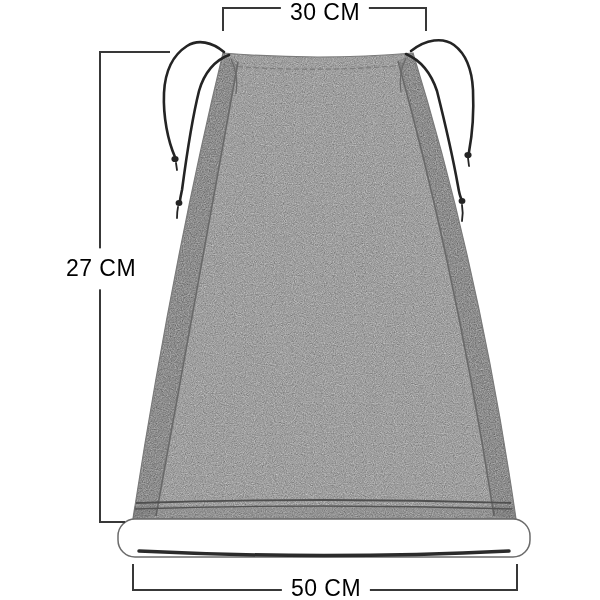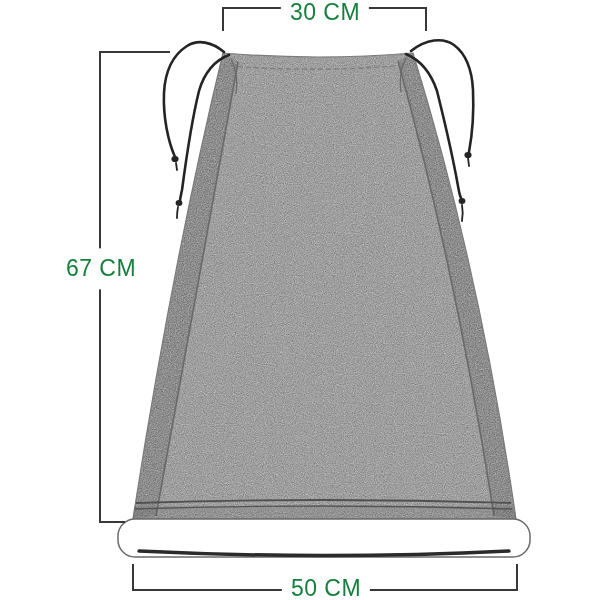--- a/index.html
+++ b/index.html
@@ -5,21 +5,21 @@
   html,body{margin:0;padding:0;background:#ffffff;}
   .stage{
     position:relative;width:600px;height:600px;background:#ffffff;overflow:hidden;
     font-family:"Liberation Sans",sans-serif;
   }
   .stage svg{position:absolute;left:0;top:0;}
   .dim-line{position:absolute;background:#383838;}
   .dim-label{
     position:absolute;transform:translate(-50%,-50%);
     background:#ffffff;padding:1px 9px;white-space:nowrap;
-    font-size:23px;letter-spacing:0.5px;color:#15803d;line-height:1.1;
+    font-size:23px;letter-spacing:0.5px;color:#000000;line-height:1.1;
   }
   
   .dimtop-h{left:222px;top:7px;width:205px;height:2px;}
   .dimtop-tl{left:222px;top:7px;width:2px;height:24px;}
   .dimtop-tr{left:425px;top:7px;width:2px;height:24px;}
   .dimtop-label{left:325px;top:13px;}
   
   .dimleft-v{left:99px;top:51px;width:2px;height:472px;}
   .dimleft-tt{left:99px;top:51px;width:71px;height:2px;}
   .dimleft-tb{left:99px;top:521px;width:26px;height:2px;}
@@ -97,21 +97,21 @@
     <div class="dim-line dimtop-h"></div>
     <div class="dim-line dimtop-tl"></div>
     <div class="dim-line dimtop-tr"></div>
     <span class="dim-label dimtop-label">30 CM</span>
   </div>
 
   <div>
     <div class="dim-line dimleft-v"></div>
     <div class="dim-line dimleft-tt"></div>
     <div class="dim-line dimleft-tb"></div>
-    <span class="dim-label dimleft-label">67 CM</span>
+    <span class="dim-label dimleft-label">27 CM</span>
   </div>
 
   <div>
     <div class="dim-line dimbot-h"></div>
     <div class="dim-line dimbot-tl"></div>
     <div class="dim-line dimbot-tr"></div>
     <span class="dim-label dimbot-label">50 CM</span>
   </div>
 
 </div>

